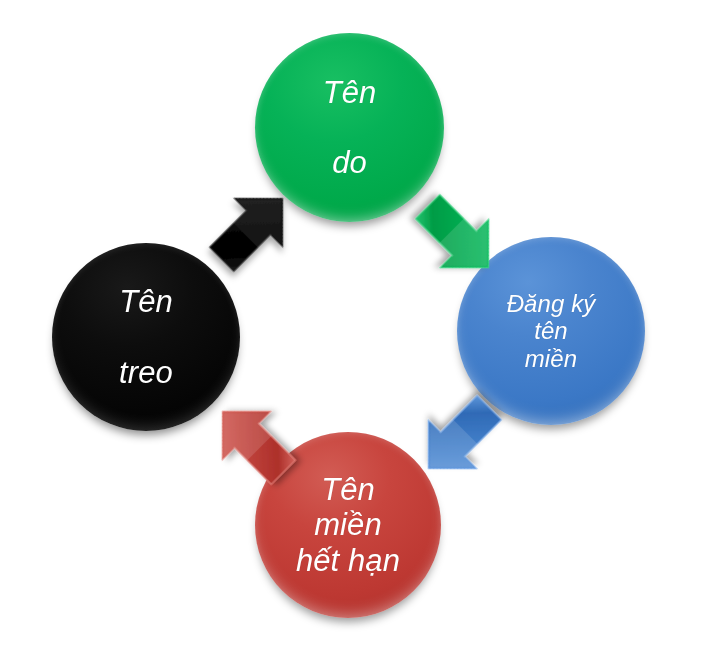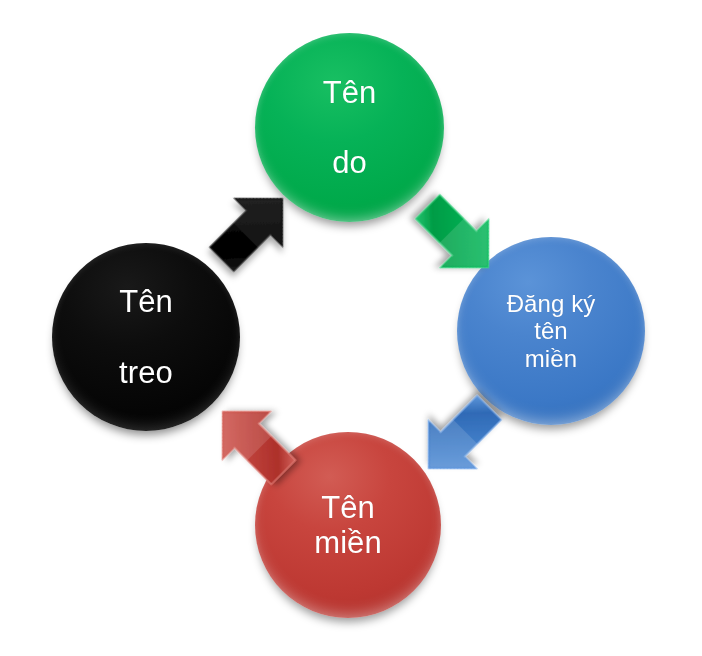--- a/index.html
+++ b/index.html
@@ -29,20 +29,21 @@
     text-align: center;
     color: #ffffff;
     box-sizing: border-box;
   }
   .node .node-label {
     display: block;
     line-height: 1.14;
     padding: 0 6px;
     letter-spacing: 0.1px;
     text-shadow: 0 0 1px rgba(0,0,0,0.15);
+    font-style: italic;
   }
 
   
   .node-green {
     left: 255px;
     top: 33px;
     width: 189px;
     height: 189px;
     font-size: 31px;
     background:
@@ -139,21 +140,21 @@
 
   <div class="node node-green">
     <span class="node-label"><span>Tên</span><br><br><span>do</span></span>
   </div>
 
   <div class="node node-blue">
     <span class="node-label"><span>Đăng ký</span><br><span>tên</span><br><span>miền</span></span>
   </div>
 
   <div class="node node-red">
-    <span class="node-label"><span>Tên</span><br><span>miền</span><br></span>
+    <span class="node-label"><span>Tên</span><br><span>miền</span><br><span>hết hạn</span></span>
   </div>
 
   <div class="node node-black">
     <span class="node-label"><span>Tên</span><br><br><span>treo</span></span>
   </div>
 
   <div class="arrow arrow-green">
     <svg width="104" height="104" viewBox="0 0 104 104">
       <defs>
         <linearGradient id="gGreen" x1="0" y1="0" x2="0.85" y2="1">

